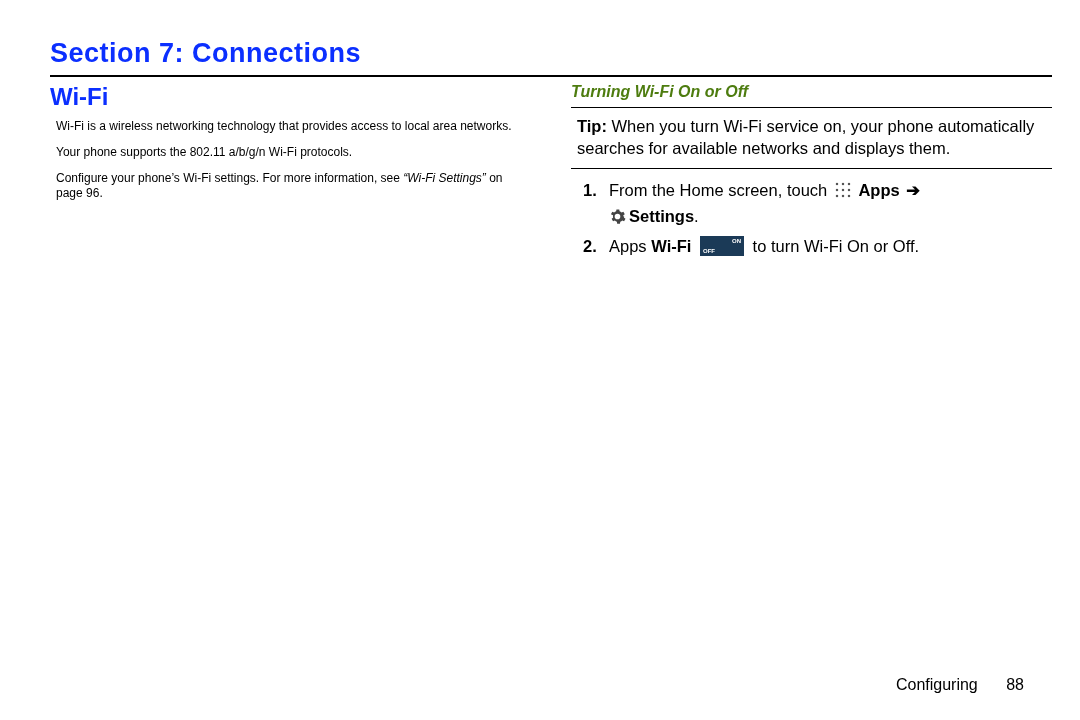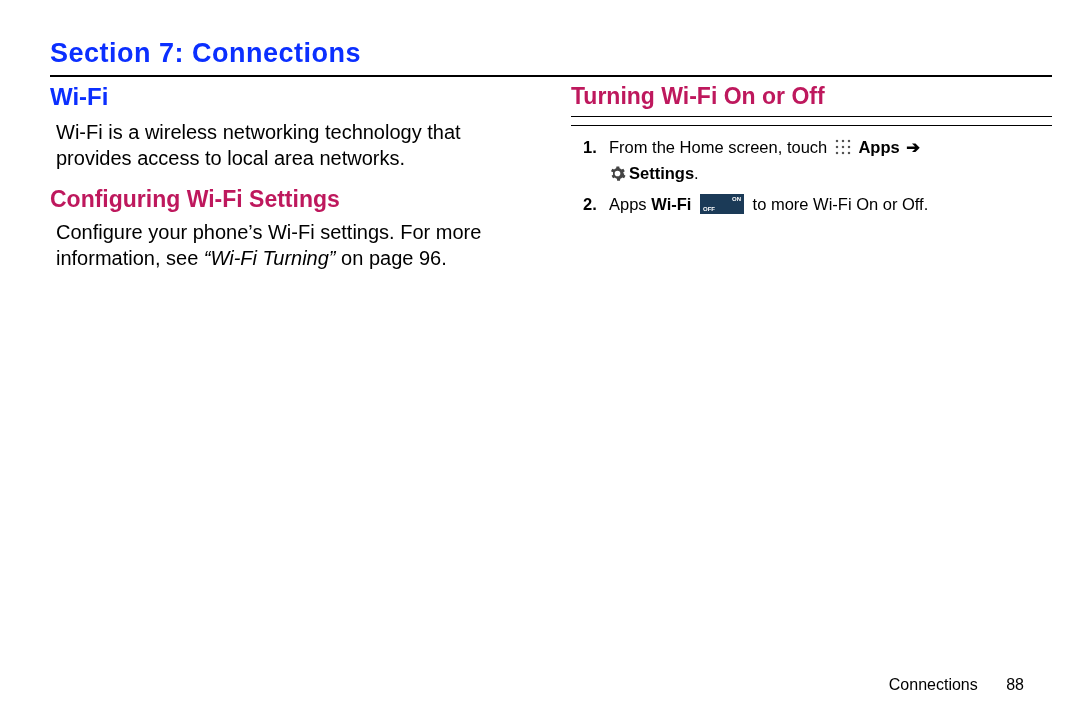--- a/index.html
+++ b/index.html
@@ -22,27 +22,28 @@
     gap: 40px;
   }
   .col { flex: 1 1 0; }
   .h2-blue {
     color: #0b2fff;
     font-weight: 800;
     font-size: 24px;
     margin-bottom: 8px;
   }
   .h3-blue-it {
-    color: #be185d;
+    color: #4d7c0f;
     font-weight: 700;
-    font-size: 23px;
+    font-style: italic;
+    font-size: 16px;
     margin: 14px 0 6px 0;
   }
   p.body {
-    font-size: 20px;
+    font-size: 12px;
     line-height: 1.32;
     color: #000;
     margin: 0 0 10px 6px;
   }
   .xref { font-style: italic; }
   .hr-thin { border: none; border-top: 1.2px solid #000; margin: 6px 0 8px 0; }
   .tip { font-size: 16.5px; line-height: 1.32; margin: 0 6px 8px 6px; }
   .steps { margin: 0 0 0 12px; }
   .step {
     display: flex;
@@ -118,29 +119,32 @@
 <div class="page">
 
   <div class="section-title">Section 7: Connections</div>
   <hr class="hr-thick">
 
   <div class="cols">
 
     <div class="col">
       <div class="h2-blue">Wi-Fi</div>
       <p class="body">Wi-Fi is a wireless networking technology that provides access to local area networks.</p>
-      <div class="h3-blue-it">Configuring Wi-Fi Settings</div>
+      <p class="body">Your phone supports the 802.11 a/b/g/n Wi-Fi protocols.</p>
       <p class="body">
-        <span>Configure your phone’s Wi-Fi settings. For more information, see </span><span class="xref">“Wi-Fi Turning”</span><span> on page 96.</span>
+        <span>Configure your phone’s Wi-Fi settings. For more information, see </span><span class="xref">“Wi-Fi Settings”</span><span> on page 96.</span>
       </p>
     </div>
 
     <div class="col">
       <div class="h3-blue-it" style="margin-top:0">Turning Wi-Fi On or Off</div>
       <hr class="hr-thin">
+      <p class="tip">
+        <span class="bold">Tip:</span><span> When you turn Wi-Fi service on, your phone automatically searches for available networks and displays them.</span>
+      </p>
       <hr class="hr-thin">
 
       <div class="steps">
         <div class="step">
           <div class="num">1.</div>
           <div class="txt">
             <span>From the Home screen, touch </span><span class="apps-icon"></span>
             <span class="bold">Apps</span>
             <span class="arrow">➔</span><br>
             <span class="gear-icon">
@@ -151,24 +155,24 @@
           </div>
         </div>
 
         <div class="step">
           <div class="num">2.</div>
           <div class="txt">
             <span>Apps </span><span class="bold">Wi-Fi</span>
             <span class="toggle">
               <span class="on">ON</span>
               <span class="off">OFF</span>
-            </span><span> to more Wi-Fi On or Off.</span>
+            </span><span> to turn Wi-Fi On or Off.</span>
           </div>
         </div>
       </div>
     </div>
   </div>
 
   <div class="footer">
-    <span>Connections</span>
+    <span>Configuring</span>
     <span class="pg">88</span>
   </div>
 </div>
 
 </body></html>

